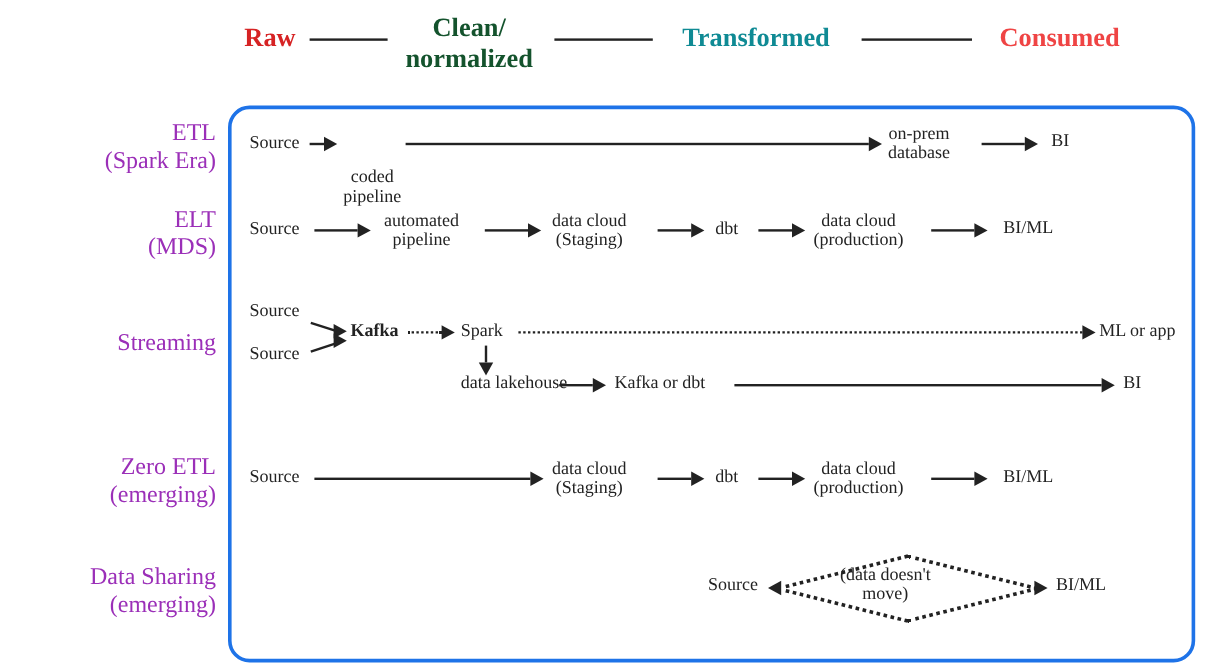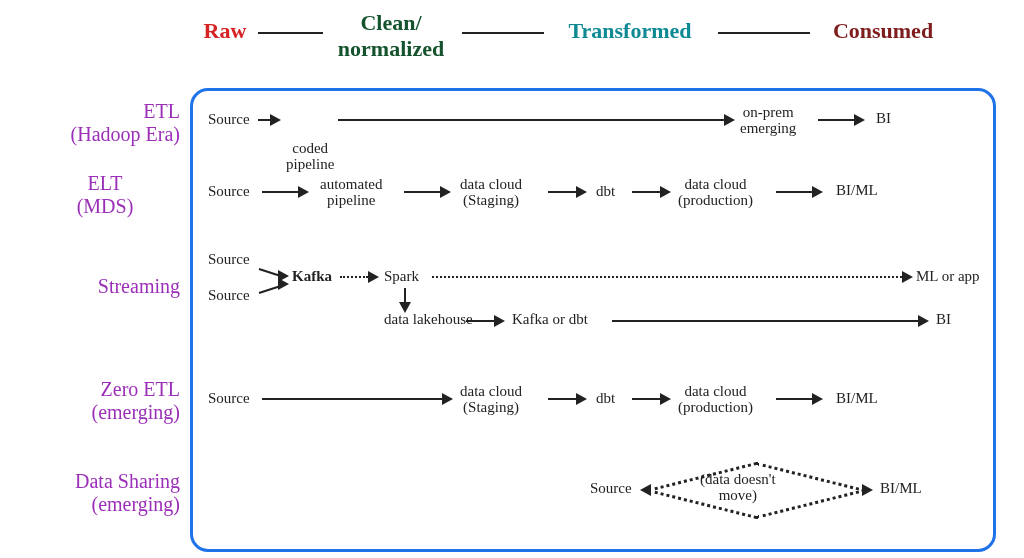--- a/index.html
+++ b/index.html
@@ -13,47 +13,47 @@
   .arr-r{border-top:6px solid transparent;border-bottom:6px solid transparent;border-left:11px solid #222;}
   .arr-d{border-left:6px solid transparent;border-right:6px solid transparent;border-top:11px solid #222;}
 </style>
 </head>
 <body>
 
 <div class="abs hdr" style="left:195px;top:18px;color:#d62324;width:60px;">Raw</div>
 <div class="abs hdr" style="left:326px;top:10px;color:#14532d;width:130px;white-space:pre-line;">Clean/
 normalized</div>
 <div class="abs hdr" style="left:550px;top:18px;color:#0f8a94;width:160px;">Transformed</div>
-<div class="abs hdr" style="left:818px;top:18px;color:#7f1d1d;width:130px;">Consumed</div>
+<div class="abs hdr" style="left:818px;top:18px;color:#ef4444;width:130px;">Consumed</div>
 
 <div class="abs" style="left:258px;top:32px;width:65px;height:2px;background:#222;"></div>
 <div class="abs" style="left:462px;top:32px;width:82px;height:2px;background:#222;"></div>
 <div class="abs" style="left:718px;top:32px;width:92px;height:2px;background:#222;"></div>
 
 <div class="abs box" style="left:190px;top:88px;width:800px;height:458px;"></div>
 
 <div class="abs row-lbl" style="left:30px;top:100px;width:150px;white-space:pre-line;">ETL
-(Hadoop Era)</div>
-<div class="abs row-lbl" style="left:30px;top:172px;width:150px;white-space:pre-line;text-align:center;">ELT
+(Spark Era)</div>
+<div class="abs row-lbl" style="left:30px;top:172px;width:150px;white-space:pre-line;">ELT
 (MDS)</div>
 <div class="abs row-lbl" style="left:30px;top:275px;width:150px;">Streaming</div>
 <div class="abs row-lbl" style="left:30px;top:378px;width:150px;white-space:pre-line;">Zero ETL
 (emerging)</div>
 <div class="abs row-lbl" style="left:30px;top:470px;width:150px;white-space:pre-line;">Data Sharing
 (emerging)</div>
 
 <div class="abs node" style="left:208px;top:112px;">Source</div>
 <div class="abs" style="left:258px;top:119px;width:12px;height:2px;background:#222;"></div>
 <div class="abs arr-r" style="left:270px;top:114px;"></div>
 <div class="abs node" style="left:286px;top:105px;white-space:pre-line;margin-top:36px;">coded
 pipeline</div>
 <div class="abs" style="left:338px;top:119px;width:386px;height:2px;background:#222;"></div>
 <div class="abs arr-r" style="left:724px;top:114px;"></div>
 <div class="abs node" style="left:740px;top:105px;white-space:pre-line;">on-prem
-emerging</div>
+database</div>
 <div class="abs" style="left:818px;top:119px;width:36px;height:2px;background:#222;"></div>
 <div class="abs arr-r" style="left:854px;top:114px;"></div>
 <div class="abs node" style="left:876px;top:111px;">BI</div>
 
 <div class="abs node" style="left:208px;top:184px;">Source</div>
 <div class="abs" style="left:262px;top:191px;width:36px;height:2px;background:#222;"></div>
 <div class="abs arr-r" style="left:298px;top:186px;"></div>
 <div class="abs node" style="left:320px;top:177px;white-space:pre-line;">automated
 pipeline</div>
 <div class="abs" style="left:404px;top:191px;width:36px;height:2px;background:#222;"></div>

